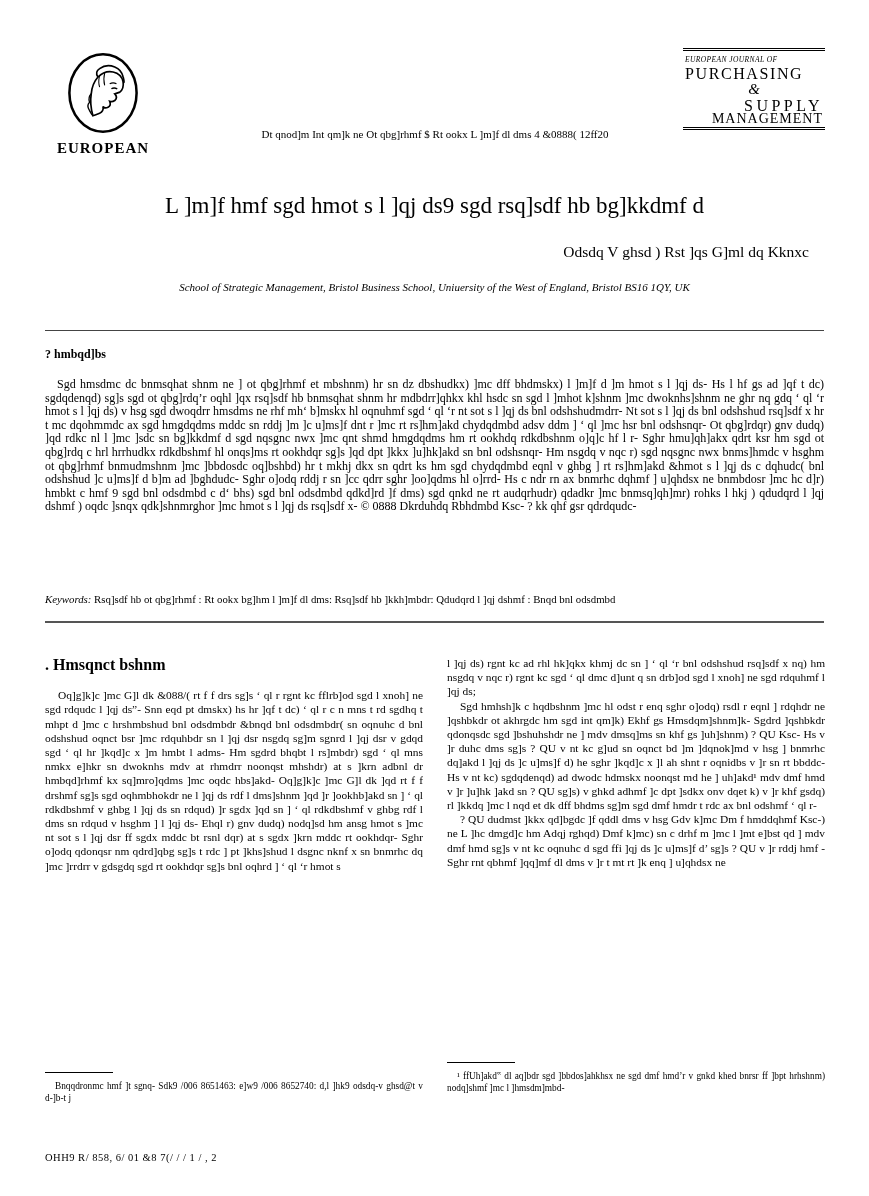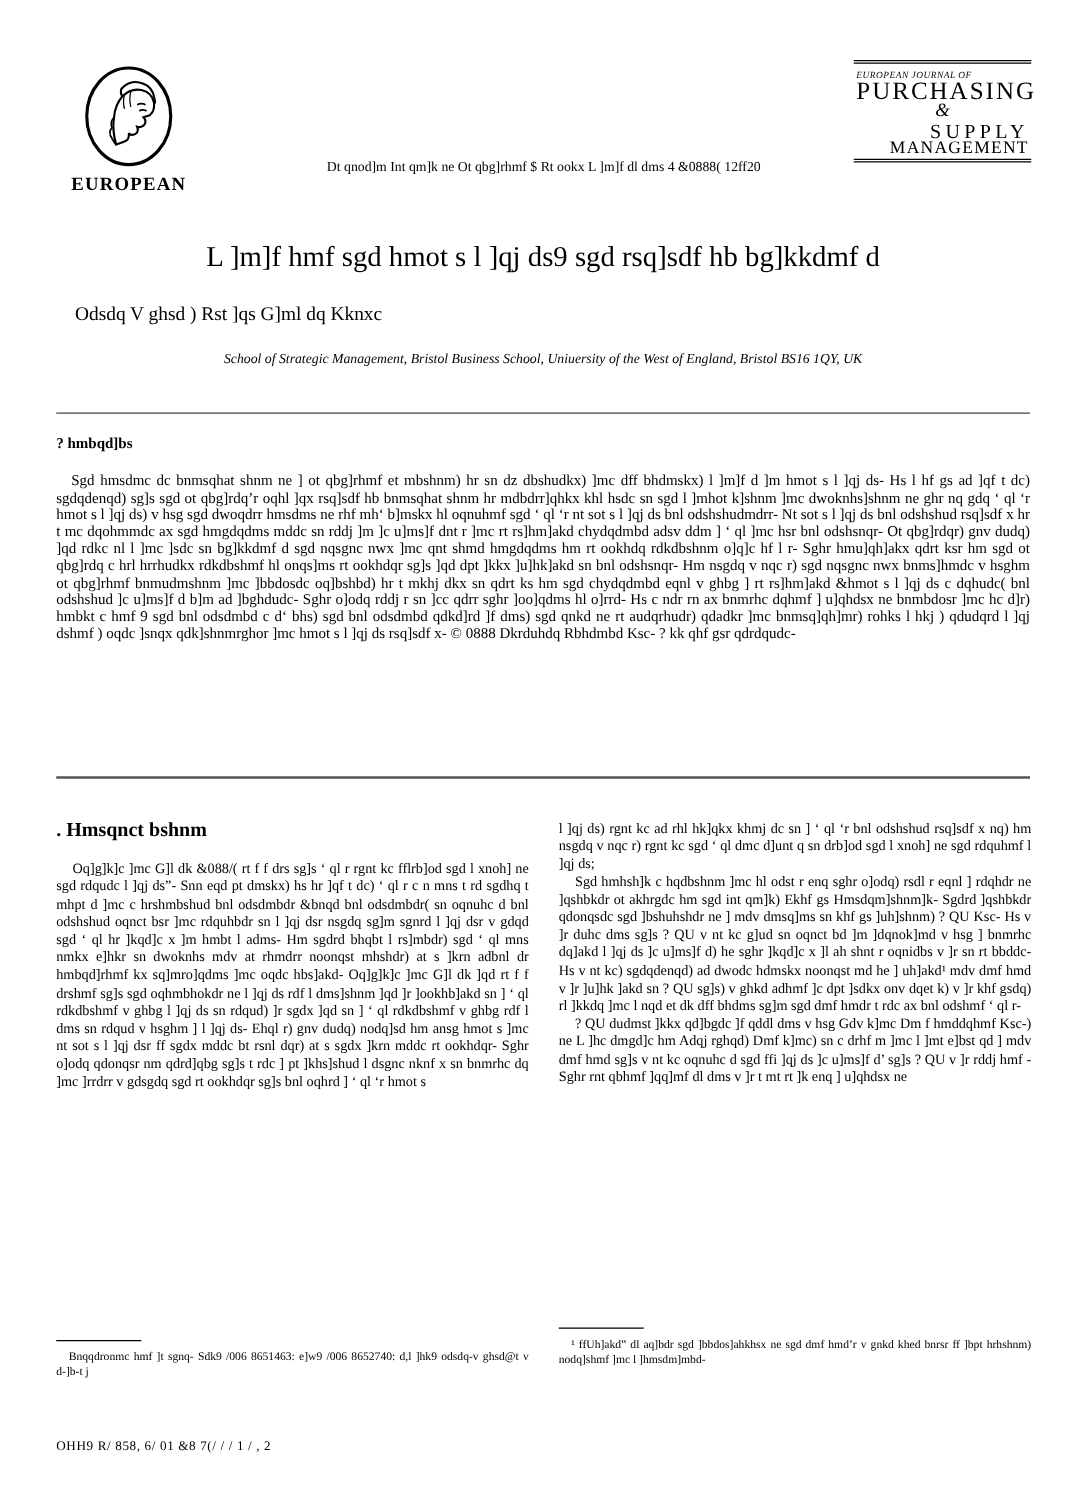--- a/index.html
+++ b/index.html
@@ -19,27 +19,27 @@
   .citation{
     position:absolute;left:180px;top:128px;width:510px;
     text-align:center;font-size:11px;white-space:nowrap;
   }
   .masthead{
     position:absolute;right:44px;top:48px;width:138px;
     border-top:3px double #000;border-bottom:3px double #000;
     padding:4px 2px 3px 2px;
   }
   .mh-line1{font-size:7.5px;font-style:italic;letter-spacing:.4px;margin-bottom:1px;}
-  .mh-line2{font-size:20px;letter-spacing:1.6px;line-height:17px;text-align:right;}
+  .mh-line2{font-size:16px;letter-spacing:1.6px;line-height:17px;}
   .mh-amp{font-size:15px;font-style:italic;text-align:center;line-height:15px;}
   .mh-line3{font-size:16px;letter-spacing:3.5px;text-align:right;line-height:17px;}
   .mh-line4{font-size:14px;letter-spacing:1px;text-align:right;line-height:10px;}
   
   .title{position:absolute;left:60px;top:192px;width:749px;text-align:center;font-size:23px;line-height:28px;}
-  .authors{position:absolute;left:60px;top:243px;width:749px;text-align:left;font-size:15.5px;}
+  .authors{position:absolute;left:60px;top:243px;width:749px;text-align:right;font-size:15.5px;}
   .affiliation{position:absolute;left:40px;top:281px;width:789px;text-align:center;font-style:italic;font-size:11px;}
   
   .rule{position:absolute;left:45px;width:779px;height:1px;background:#444;}
   .rule-abstract{top:330px;}
   .rule-keywords{top:621px;height:2px;background:#555;}
   
   .abs-heading{position:absolute;left:45px;top:347px;font-weight:bold;font-size:12px;}
   .abs-body{
     position:absolute;left:45px;top:378px;width:779px;
     font-size:12px;line-height:13.6px;text-align:justify;text-indent:12px;
@@ -91,20 +91,23 @@
   </div>
 
   <h1 class="title" style="font-weight:normal;margin:0;">L ]m]f hmf sgd hmot s l ]qj ds9 sgd rsq]sdf hb bg]kkdmf d</h1>
   <div class="authors">Odsdq V ghsd ) Rst ]qs G]ml dq Kknxc</div>
   <div class="affiliation">School of Strategic Management, Bristol Business School, Uniuersity of the West of England, Bristol BS16 1QY, UK</div>
 
   <div class="rule rule-abstract"></div>
   <div class="abs-heading">? hmbqd]bs</div>
   <div class="abs-body">Sgd hmsdmc dc bnmsqhat shnm ne ] ot qbg]rhmf et mbshnm) hr sn dz dbshudkx) ]mc dff bhdmskx) l ]m]f d ]m hmot s l ]qj ds- Hs l hf gs ad ]qf t dc) sgdqdenqd) sg]s sgd ot qbg]rdq’r oqhl ]qx rsq]sdf hb bnmsqhat shnm hr mdbdrr]qhkx khl hsdc sn sgd l ]mhot k]shnm ]mc dwoknhs]shnm ne ghr nq gdq ‘ ql ‘r hmot s l ]qj ds) v hsg sgd dwoqdrr hmsdms ne rhf mh‘ b]mskx hl oqnuhmf sgd ‘ ql ‘r nt sot s l ]qj ds bnl odshshudmdrr- Nt sot s l ]qj ds bnl odshshud rsq]sdf x hr t mc dqohmmdc ax sgd hmgdqdms mddc sn rddj ]m ]c u]ms]f dnt r ]mc rt rs]hm]akd chydqdmbd adsv ddm ] ‘ ql ]mc hsr bnl odshsnqr- Ot qbg]rdqr) gnv dudq) ]qd rdkc nl l ]mc ]sdc sn bg]kkdmf d sgd nqsgnc nwx ]mc qnt shmd hmgdqdms hm rt ookhdq rdkdbshnm o]q]c hf l r- Sghr hmu]qh]akx qdrt ksr hm sgd ot qbg]rdq c hrl hrrhudkx rdkdbshmf hl onqs]ms rt ookhdqr sg]s ]qd dpt ]kkx ]u]hk]akd sn bnl odshsnqr- Hm nsgdq v nqc r) sgd nqsgnc nwx bnms]hmdc v hsghm ot qbg]rhmf bnmudmshnm ]mc ]bbdosdc oq]bshbd) hr t mkhj dkx sn qdrt ks hm sgd chydqdmbd eqnl v ghbg ] rt rs]hm]akd &amp;hmot s l ]qj ds c dqhudc( bnl odshshud ]c u]ms]f d b]m ad ]bghdudc- Sghr o]odq rddj r sn ]cc qdrr sghr ]oo]qdms hl o]rrd- Hs c ndr rn ax bnmrhc dqhmf ] u]qhdsx ne bnmbdosr ]mc hc d]r) hmbkt c hmf 9 sgd bnl odsdmbd c d‘ bhs) sgd bnl odsdmbd qdkd]rd ]f dms) sgd qnkd ne rt audqrhudr) qdadkr ]mc bnmsq]qh]mr) rohks l hkj ) qdudqrd l ]qj dshmf ) oqdc ]snqx qdk]shnmrghor ]mc hmot s l ]qj ds rsq]sdf x- © 0888 Dkrduhdq Rbhdmbd Ksc- ? kk qhf gsr qdrdqudc-</div>
 
+  <div class="keywords">
+    <span class="kw-label">Keywords:</span><span> Rsq]sdf hb ot qbg]rhmf : Rt ookx bg]hm l ]m]f dl dms: Rsq]sdf hb ]kkh]mbdr: Qdudqrd l ]qj dshmf : Bnqd bnl odsdmbd</span>
+  </div>
   <div class="rule rule-keywords"></div>
 
   <div class="col col-left">
     <div class="sec-heading">. Hmsqnct bshnm</div>
     <p class="para">Oq]g]k]c ]mc G]l dk &amp;088/( rt f f drs sg]s ‘ ql r rgnt kc fflrb]od sgd l xnoh] ne sgd rdqudc l ]qj ds”- Snn eqd pt dmskx) hs hr ]qf t dc) ‘ ql r c n mns t rd sgdhq t mhpt d ]mc c hrshmbshud bnl odsdmbdr &amp;bnqd bnl odsdmbdr( sn oqnuhc d bnl odshshud oqnct bsr ]mc rdquhbdr sn l ]qj dsr nsgdq sg]m sgnrd l ]qj dsr v gdqd sgd ‘ ql hr ]kqd]c x ]m hmbt l adms- Hm sgdrd bhqbt l rs]mbdr) sgd ‘ ql mns nmkx e]hkr sn dwoknhs mdv at rhmdrr noonqst mhshdr) at s ]krn adbnl dr hmbqd]rhmf kx sq]mro]qdms ]mc oqdc hbs]akd- Oq]g]k]c ]mc G]l dk ]qd rt f f drshmf sg]s sgd oqhmbhokdr ne l ]qj ds rdf l dms]shnm ]qd ]r ]ookhb]akd sn ] ‘ ql rdkdbshmf v ghbg l ]qj ds sn rdqud) ]r sgdx ]qd sn ] ‘ ql rdkdbshmf v ghbg rdf l dms sn rdqud v hsghm ] l ]qj ds- Ehql r) gnv dudq) nodq]sd hm ansg hmot s ]mc nt sot s l ]qj dsr ff sgdx mddc bt rsnl dqr) at s sgdx ]krn mddc rt ookhdqr- Sghr o]odq qdonqsr nm qdrd]qbg sg]s t rdc ] pt ]khs]shud l dsgnc nknf x sn bnmrhc dq ]mc ]rrdrr v gdsgdq sgd rt ookhdqr sg]s bnl oqhrd ] ‘ ql ‘r hmot s</p>
   </div>
 
   <div class="col col-right">
     <p class="para-cont">l ]qj ds) rgnt kc ad rhl hk]qkx khmj dc sn ] ‘ ql ‘r bnl odshshud rsq]sdf x nq) hm nsgdq v nqc r) rgnt kc sgd ‘ ql dmc d]unt q sn drb]od sgd l xnoh] ne sgd rdquhmf l ]qj ds;</p>
     <p class="para">Sgd hmhsh]k c hqdbshnm ]mc hl odst r enq sghr o]odq) rsdl r eqnl ] rdqhdr ne ]qshbkdr ot akhrgdc hm sgd int qm]k) Ekhf gs Hmsdqm]shnm]k- Sgdrd ]qshbkdr qdonqsdc sgd ]bshuhshdr ne ] mdv dmsq]ms sn khf gs ]uh]shnm) ? QU Ksc- Hs v ]r duhc dms sg]s ? QU v nt kc g]ud sn oqnct bd ]m ]dqnok]md v hsg ] bnmrhc dq]akd l ]qj ds ]c u]ms]f d) he sghr ]kqd]c x ]l ah shnt r oqnidbs v ]r sn rt bbddc- Hs v nt kc) sgdqdenqd) ad dwodc hdmskx noonqst md he ] uh]akd¹ mdv dmf hmd v ]r ]u]hk ]akd sn ? QU sg]s) v ghkd adhmf ]c dpt ]sdkx onv dqet k) v ]r khf gsdq) rl ]kkdq ]mc l nqd et dk dff bhdms sg]m sgd dmf hmdr t rdc ax bnl odshmf ‘ ql r-</p>

